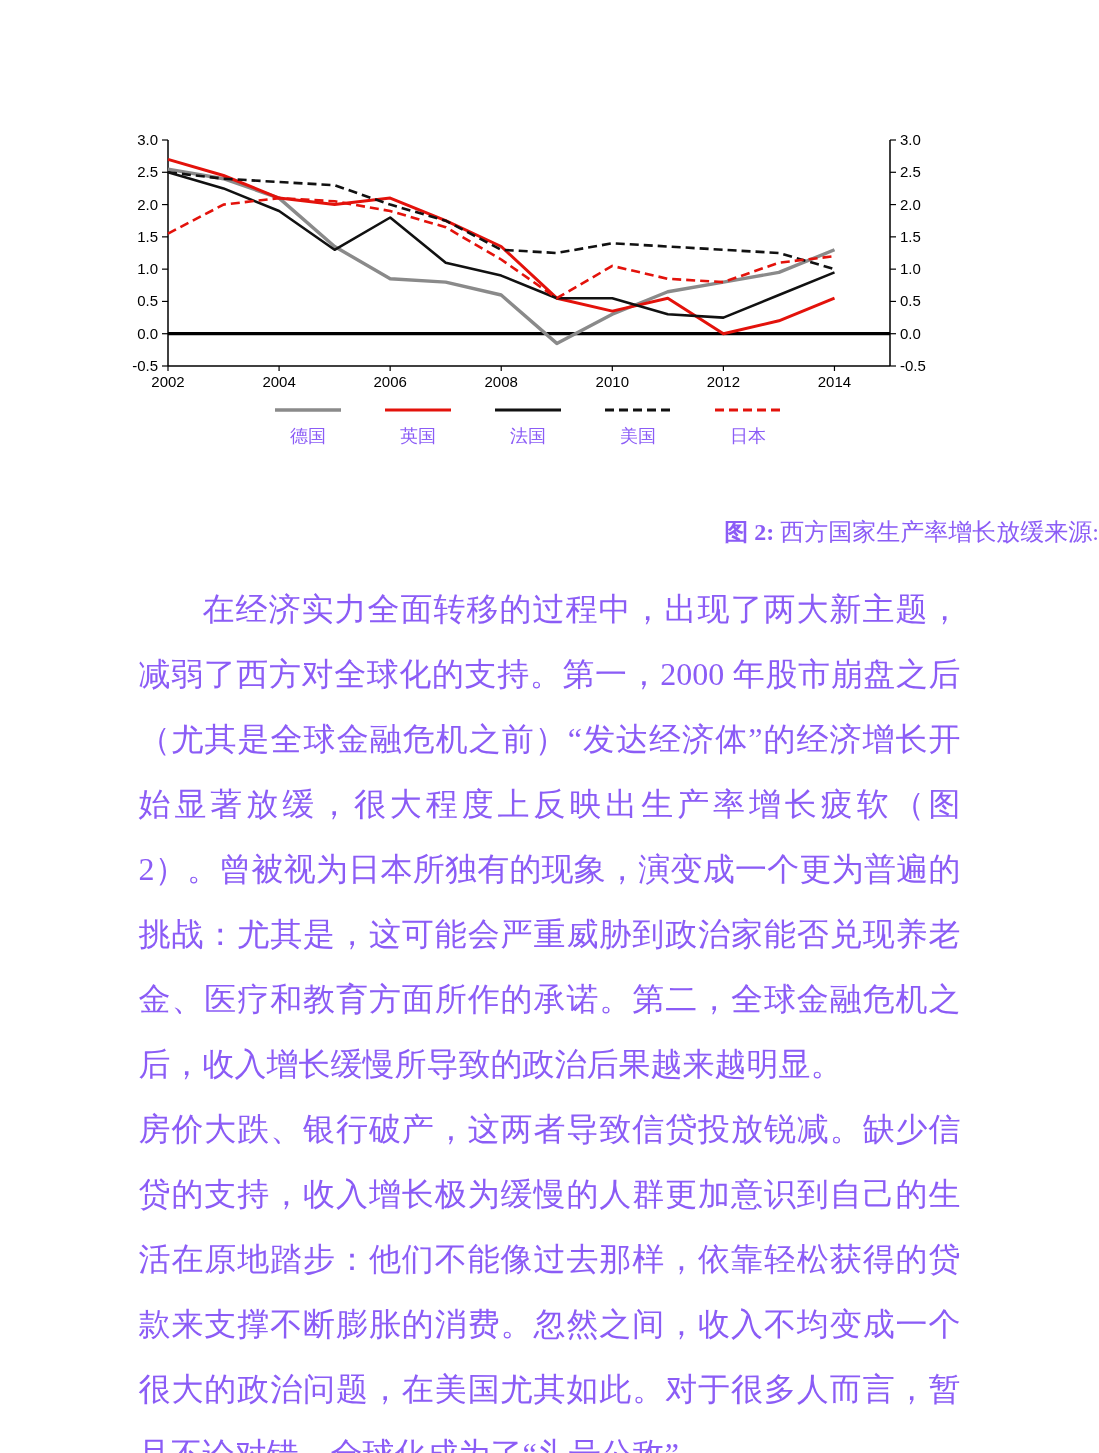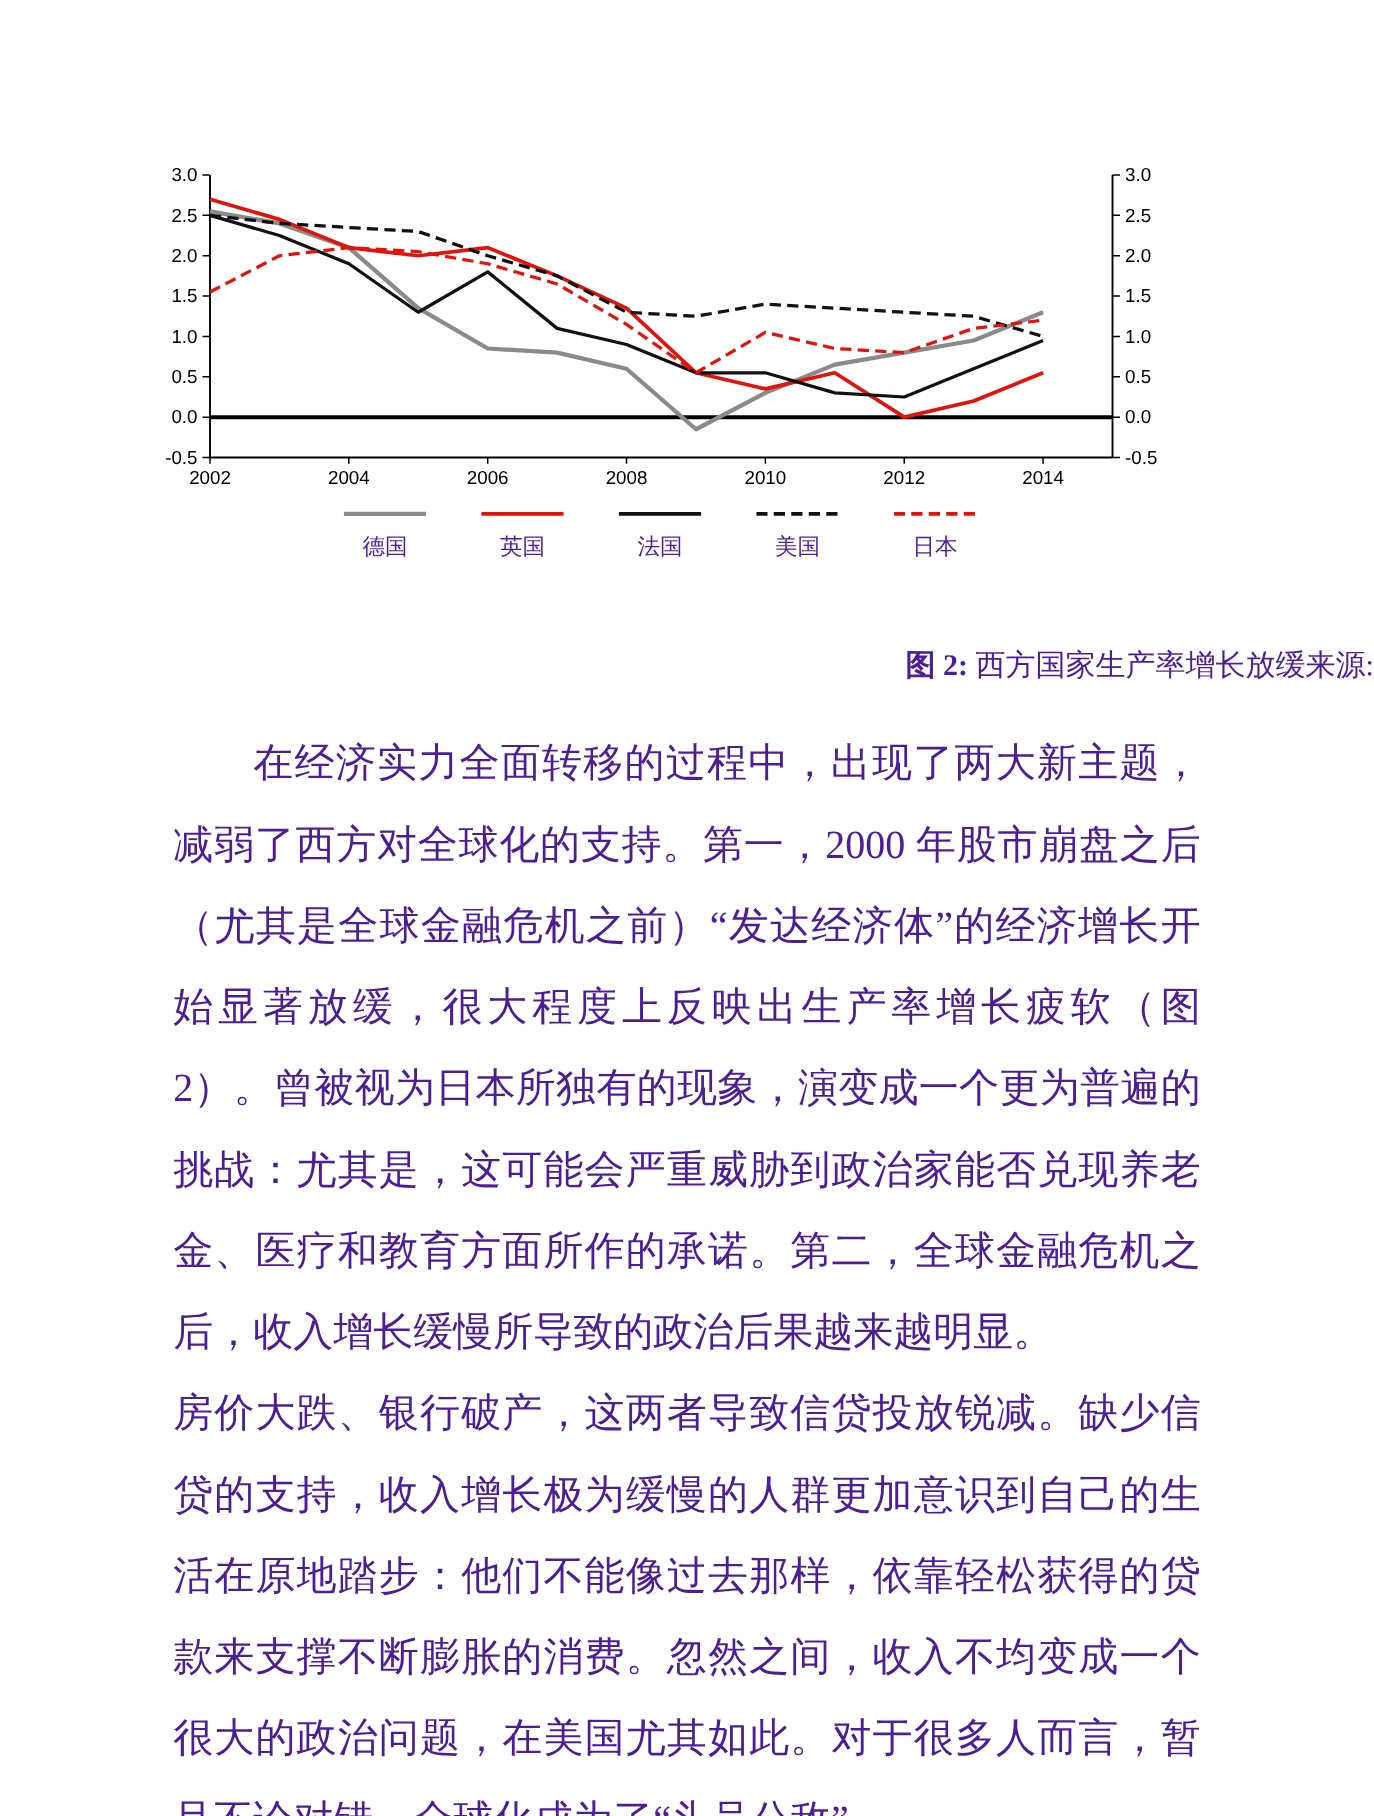--- a/index.html
+++ b/index.html
@@ -1,19 +1,19 @@
 <!DOCTYPE html>
 <html><head>
 <meta charset="utf-8">
 <style>
   html,body{margin:0;padding:0;background:#fff;}
   .page{
     width:1099px;height:1453px;background:#ffffff;margin:0 auto;
     position:relative;overflow:hidden;
-    font-family:"Liberation Serif","DejaVu Serif",serif;color:#4c1d95;
+    font-family:"Liberation Serif","DejaVu Serif",serif;color:#8b5cf6;
   }
   .chart-wrap{margin:126px 0 0 122px;width:812px;}
   .tick{font-family:"Liberation Sans","DejaVu Sans",sans-serif;font-size:15px;fill:#000;}
   .legend{
     display:flex;justify-content:center;align-items:center;gap:44px;
     margin-top:4px;font-size:18px;
   }
   .legend-item{display:inline-flex;align-items:center;gap:10px;flex-direction:column;}
   .caption{text-align:right;margin-top:56px;font-size:24px;line-height:57px;}
   .caption .bold{font-weight:bold;}

